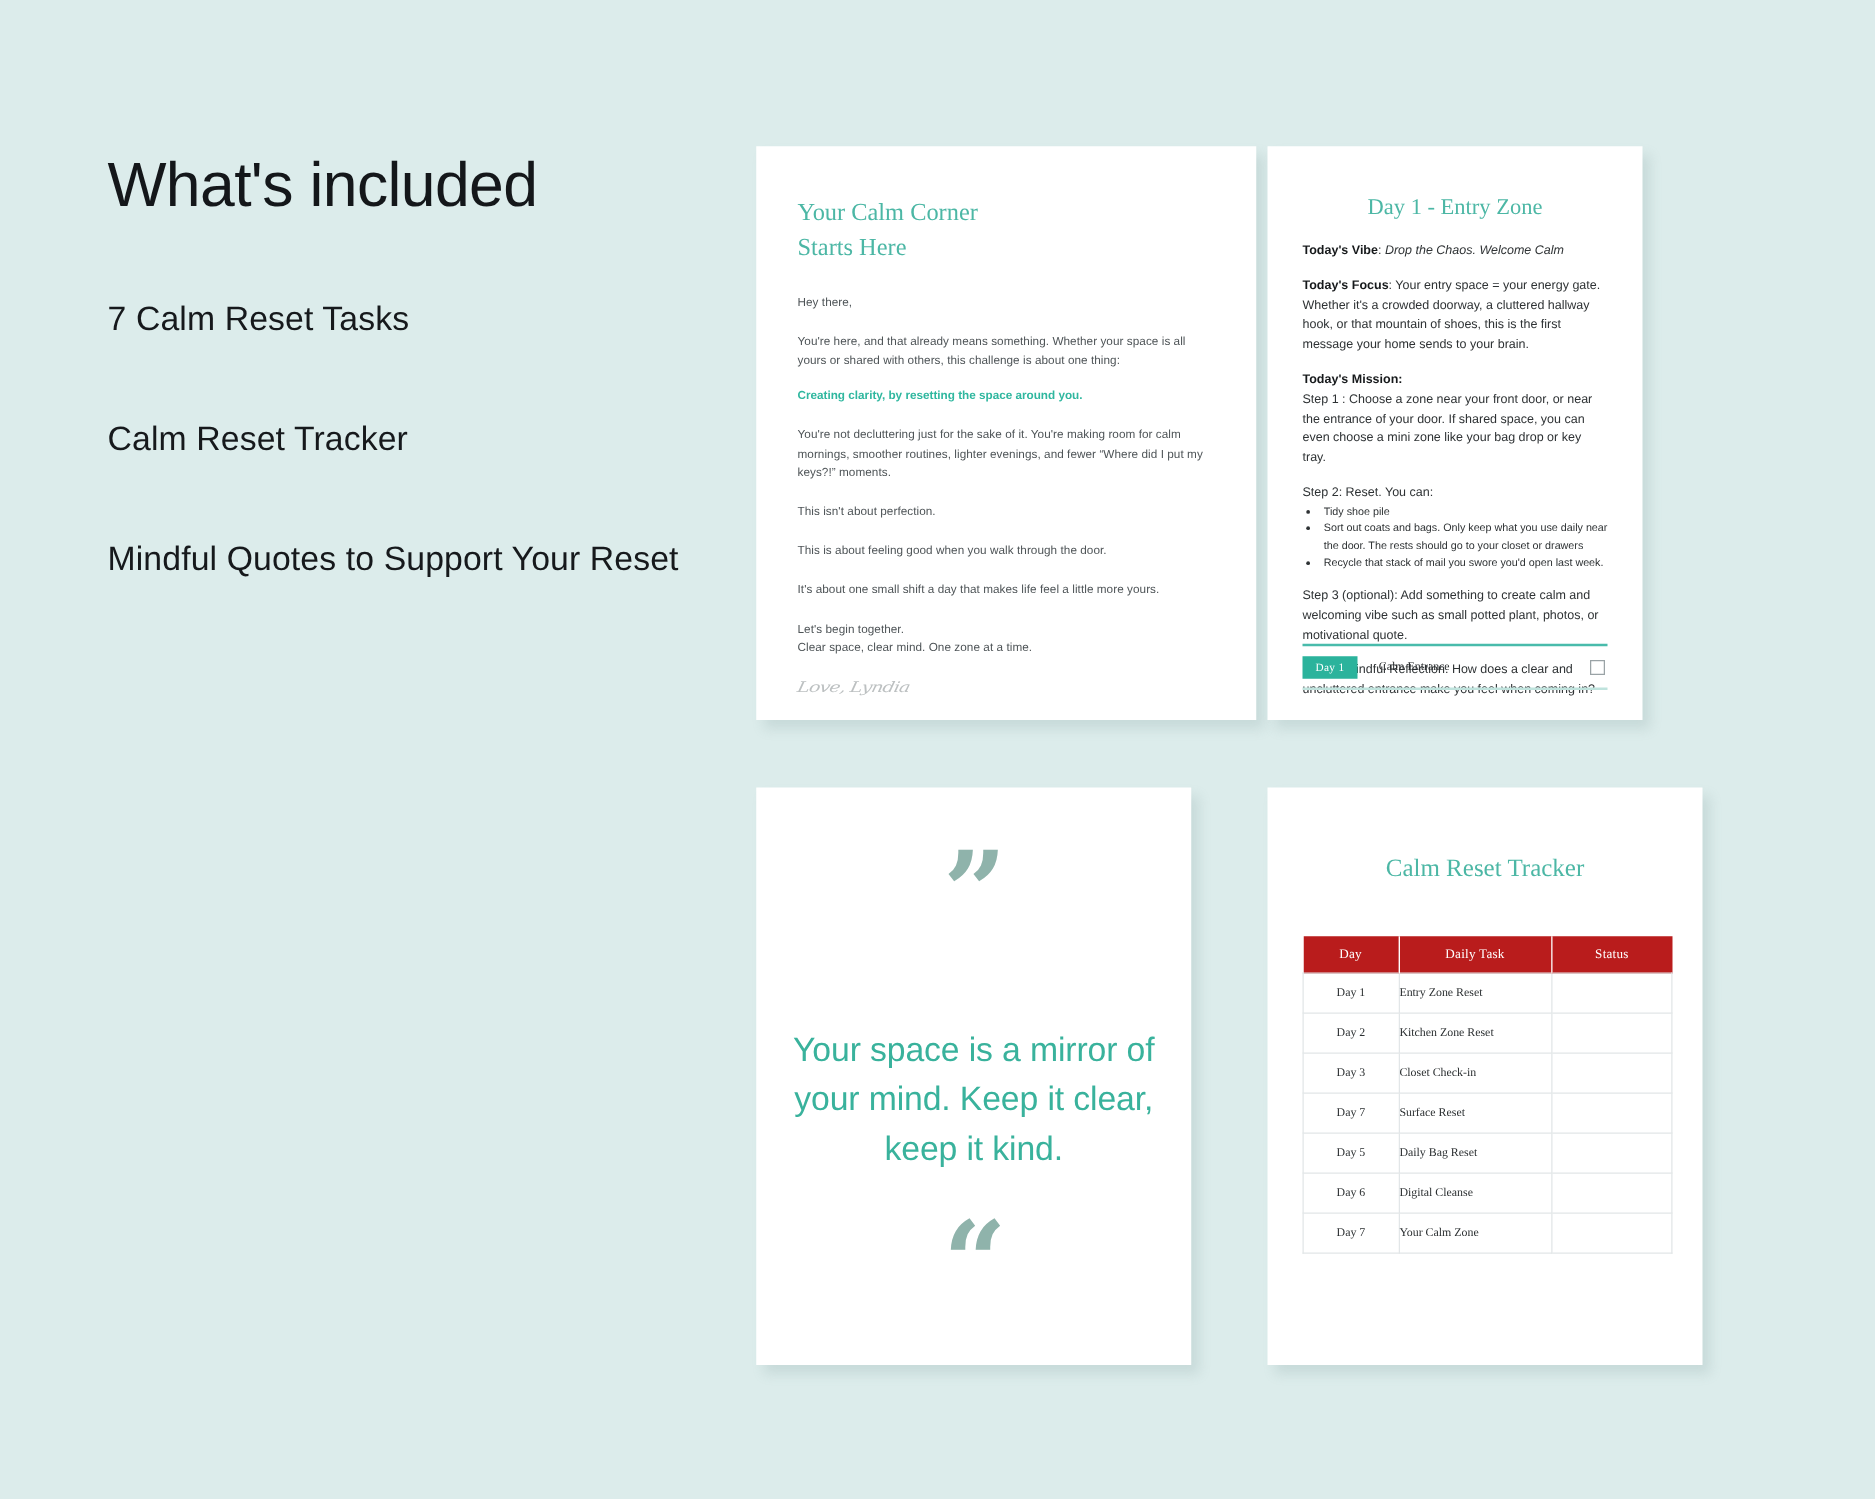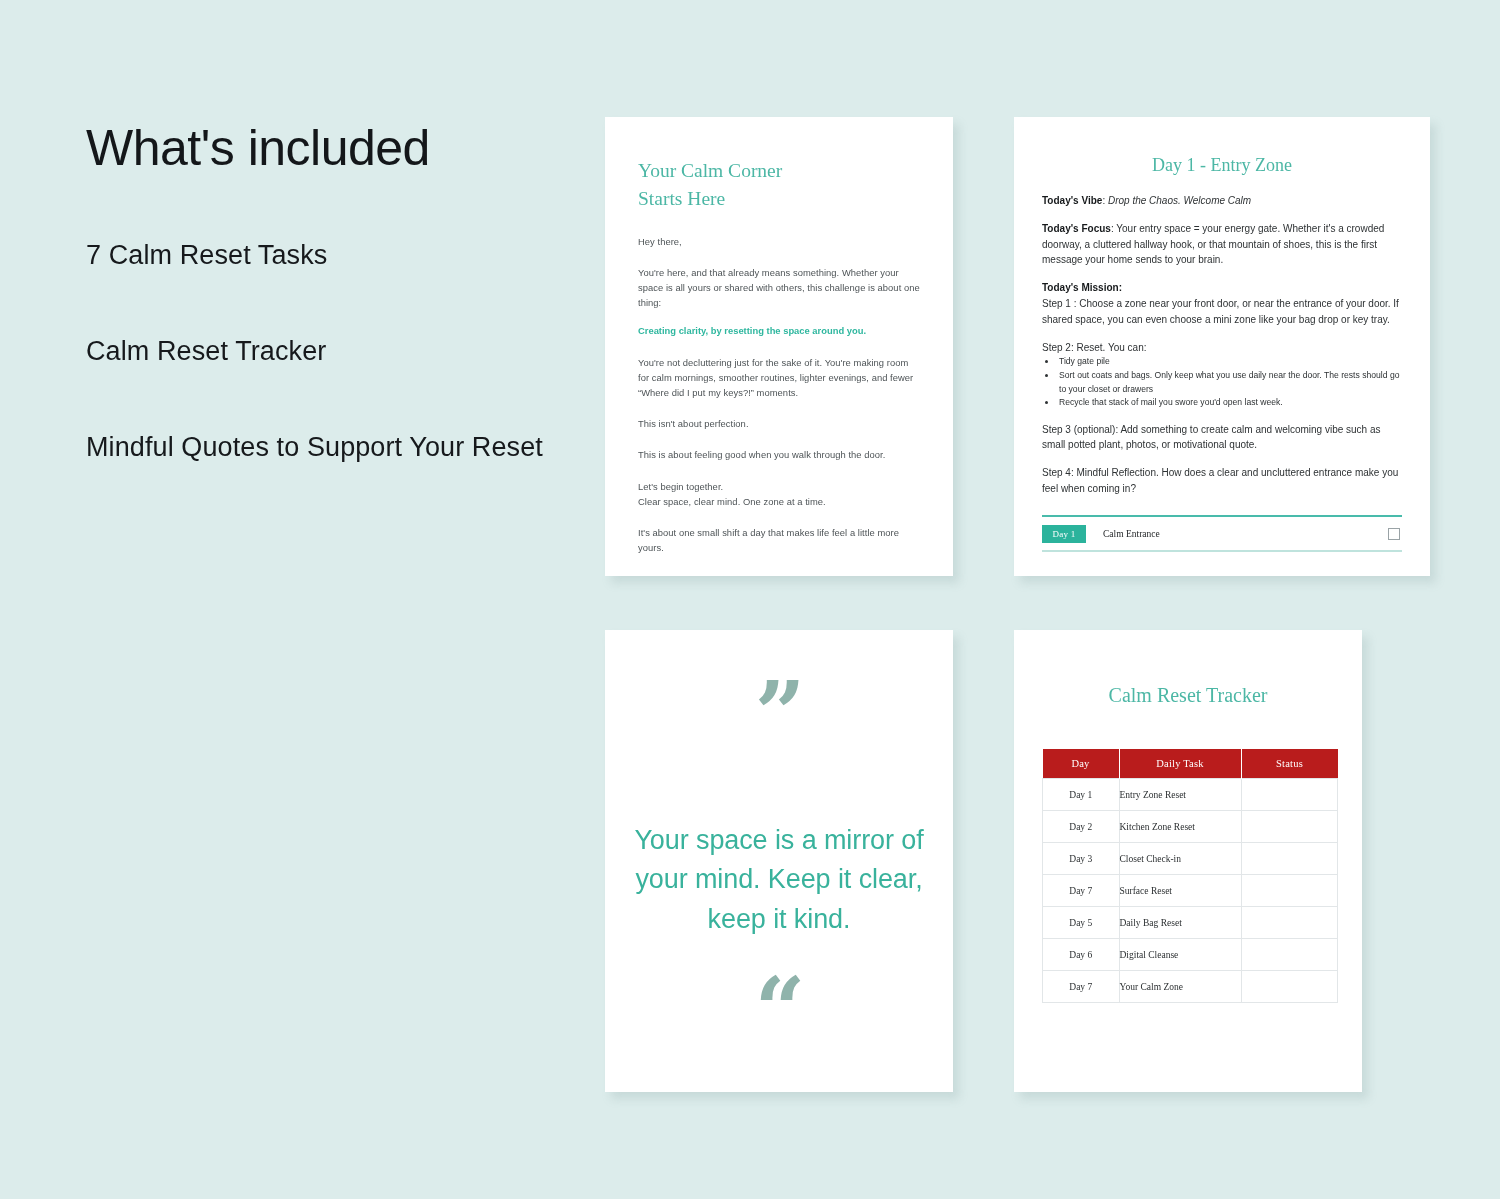--- a/index.html
+++ b/index.html
@@ -42,22 +42,22 @@
   .feature-item:last-child { margin-bottom: 0; }
 
   
   .card {
     position: absolute;
     background: #ffffff;
     box-shadow: 6px 7px 9px rgba(120,150,150,0.20);
     box-sizing: border-box;
     overflow: hidden;
   }
-  #card-letter   { left: 605px;  top: 117px; width: 348px;  height: 459px; }
-  #card-day1     { left: 1014px; top: 117px; width: 416px;  height: 459px; }
+  #card-letter   { left: 605px;  top: 117px; width: 400px;  height: 459px; }
+  #card-day1     { left: 1014px; top: 117px; width: 300px;  height: 459px; }
   #card-quote    { left: 605px;  top: 630px; width: 348px;  height: 462px; }
   #card-tracker  { left: 1014px; top: 630px; width: 348px;  height: 462px; }
 
   
   #card-letter .inner { padding: 40px 33px 0 33px; }
   .serif-head {
     font-family: "Liberation Serif", serif;
     color: #4cb7a5;
     font-size: 19.5px;
     line-height: 1.45;
@@ -251,41 +251,41 @@
     <div class="serif-head">
       <span>Your Calm Corner</span>
       <span class="line2">Starts Here</span>
     </div>
     <p class="body-p">Hey there,</p>
     <p class="body-p">You're here, and that already means something. Whether your space is all yours or shared with others, this challenge is about one thing:</p>
     <p class="teal-bold">Creating clarity, by resetting the space around you.</p>
     <p class="body-p">You're not decluttering just for the sake of it. You're making room for calm mornings, smoother routines, lighter evenings, and fewer “Where did I put my keys?!” moments.</p>
     <p class="body-p">This isn't about perfection.</p>
     <p class="body-p">This is about feeling good when you walk through the door.</p>
+    <p class="body-p">It's about one small shift a day that makes life feel a little more yours.</p>
     <p class="body-p" style="white-space:pre-line">Let's begin together.
 Clear space, clear mind. One zone at a time.</p>
-    <p class="body-p">It's about one small shift a day that makes life feel a little more yours.</p>
     <div id="signature">Love, Lyndia</div>
   </div>
 </div>
 
 <div class="card" id="card-day1">
   <div class="inner">
     <div id="day1-title">Day 1 - Entry Zone</div>
 
     <p class="d-p"><b>Today's Vibe</b>: <i>Drop the Chaos. Welcome Calm</i></p>
 
     <p class="d-p"><b>Today's Focus</b>: <span>Your entry space = your energy gate. Whether it's a crowded doorway, a cluttered hallway hook, or that mountain of shoes, this is the first message your home sends to your brain.</span></p>
 
     <p class="d-p" style="margin-bottom:0"><b>Today's Mission:</b></p>
     <p class="d-p">Step 1 : Choose a zone near your front door, or near the entrance of your door. If shared space, you can even choose a mini zone like your bag drop or key tray.</p>
 
     <p class="d-p" style="margin-bottom:0">Step 2: Reset. You can:</p>
     <ul class="d-list">
-      <li>Tidy gate pile</li>
+      <li>Tidy shoe pile</li>
       <li>Sort out coats and bags. Only keep what you use daily near the door. The rests should go to your closet or drawers</li>
       <li>Recycle that stack of mail you swore you'd open last week.</li>
     </ul>
 
     <p class="d-p">Step 3 (optional): Add something to create calm and welcoming vibe such as small potted plant, photos, or motivational quote.</p>
     <p class="d-p">Step 4: Mindful Reflection. How does a clear and uncluttered entrance make you feel when coming in?</p>
 
     <div id="day1-footer">
       <div class="rule-top"></div>
       <div class="row">

